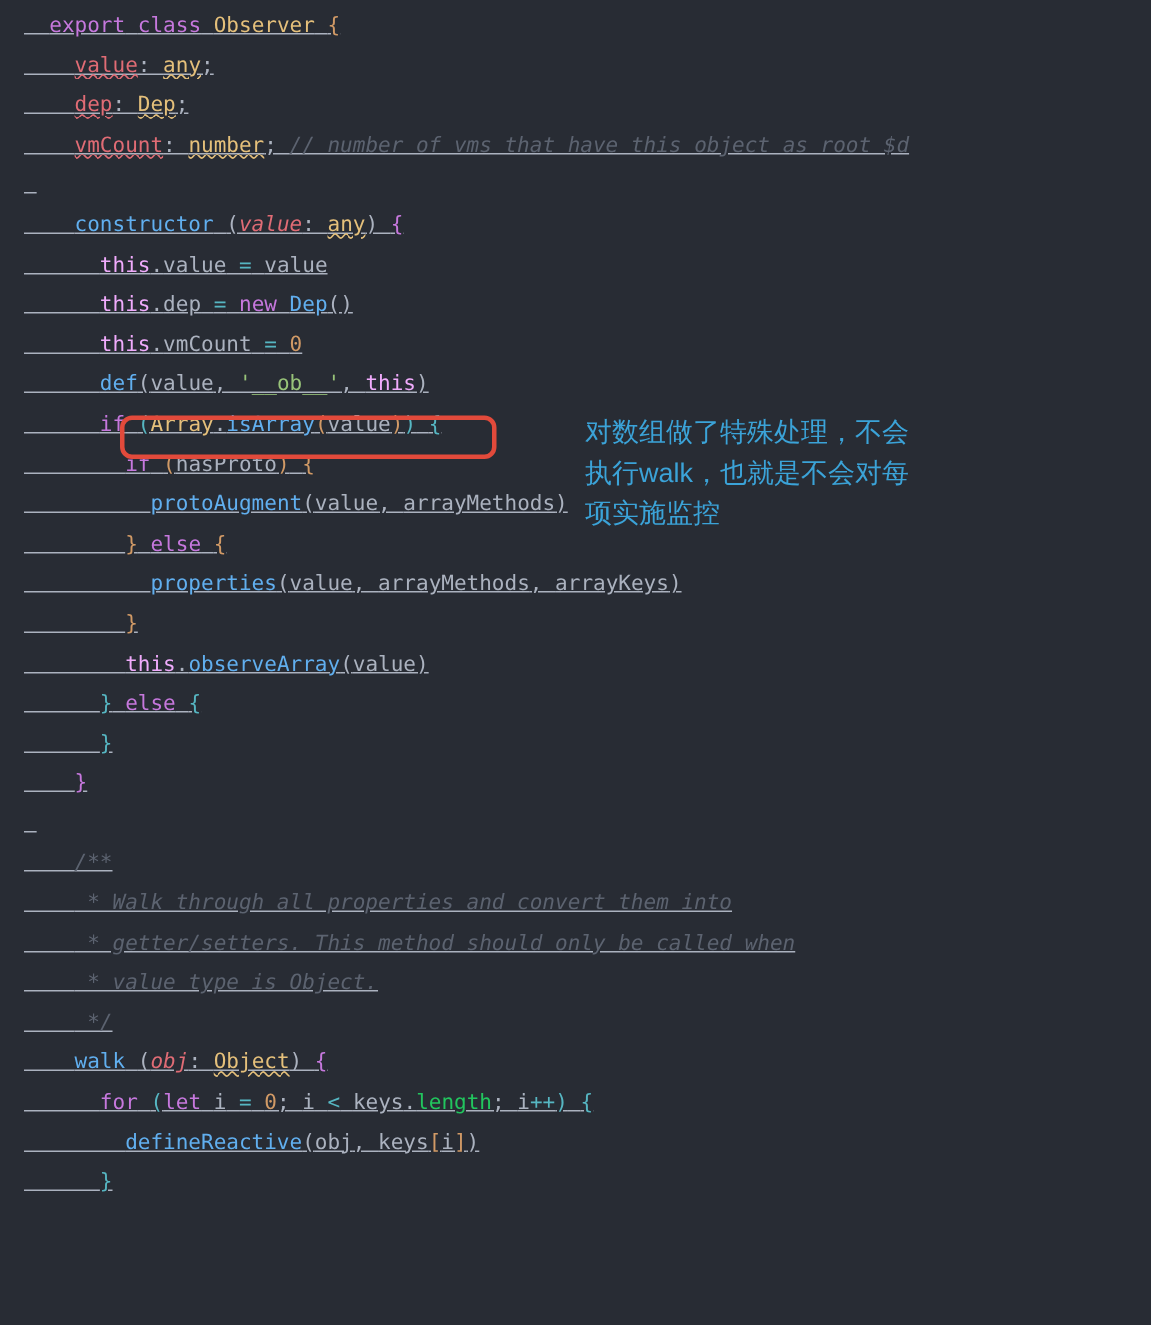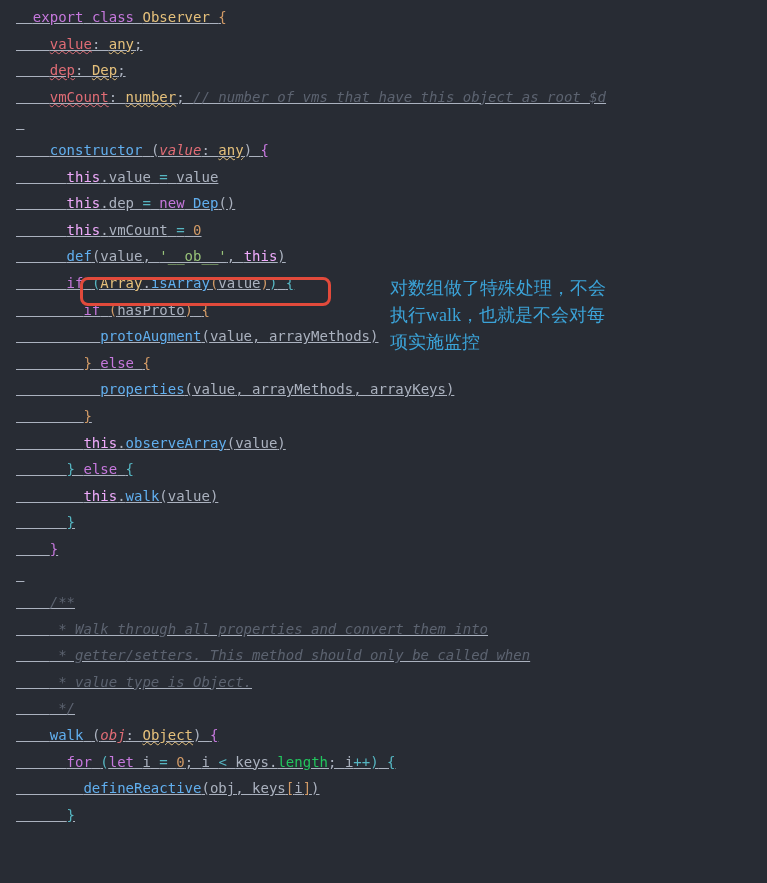--- a/index.html
+++ b/index.html
@@ -47,21 +47,21 @@
     .const { color: #d19a66; }
     .highlight-box {
       position: absolute;
       border: 3px solid #e24a3b;
       border-radius: 8px;
       pointer-events: none;
     }
     .annotation {
       position: absolute;
       color: #3ba3d8;
-      font-family: Liberation Serif, serif;
+      font-family: Liberation Sans, sans-serif;
       font-size: 18px;
       line-height: 1.5;
       font-style: normal;
       pointer-events: none;
     }
   </style>
 </head>
 <body>
 
 <div class="code-container">
@@ -95,21 +95,20 @@
 <div class="line">        <span class="brace-y">}</span> <span class="kw">else</span> <span class="brace-y">{</span></div>
 
 <div class="line">          <span class="fn">properties</span><span class="punc">(</span><span class="var">value</span><span class="punc">, </span><span class="var">arrayMethods</span><span class="punc">, </span><span class="var">arrayKeys</span><span class="punc">)</span></div>
 
 <div class="line">        <span class="brace-y">}</span></div>
 
 <div class="line">        <span class="this">this</span><span class="punc">.</span><span class="fn">observeArray</span><span class="punc">(</span><span class="var">value</span><span class="punc">)</span></div>
 
 <div class="line">      <span class="brace-b">}</span> <span class="kw">else</span> <span class="brace-b">{</span></div>
 
-<div class="line">        <span class="this">this</span><span class="punc">.</span><span class="fn">walk</span><span class="punc">(</span><span class="var">value</span><span class="punc">)</span></div>
 
 <div class="line">      <span class="brace-b">}</span></div>
 
 <div class="line">    <span class="brace-p">}</span></div>
 
 <div class="line"> </div>
 
 <div class="line">    <span class="comment">/**</span></div>
 <div class="line">    <span class="comment"> * Walk through all properties and convert them into</span></div>
 <div class="line">    <span class="comment"> * getter/setters. This method should only be called when</span></div>

